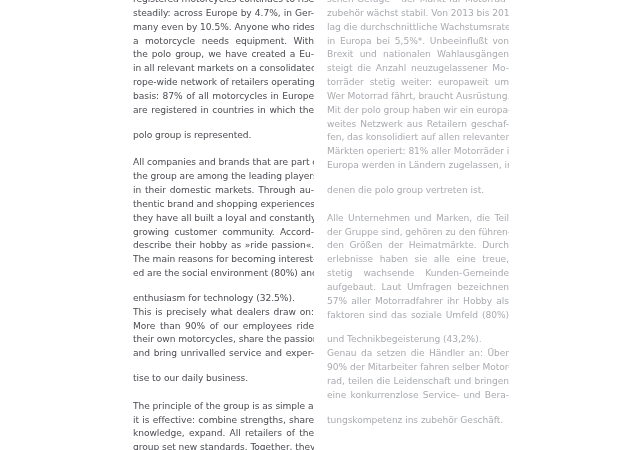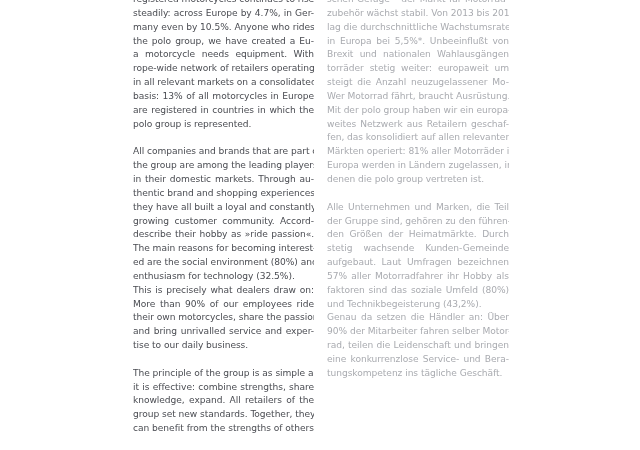--- a/index.html
+++ b/index.html
@@ -41,41 +41,42 @@
     .line {
       display: block;
       height: 13.85px;
       white-space: nowrap;
       text-align: justify;
       text-align-last: justify;
       overflow: hidden;
     }
     .line.last {
       text-align-last: left;
+      margin-top: 11px;
     }
     .gap {
       display: block;
       height: 13.85px;
     }
   </style>
 </head>
 <body>
 
 <div class="page">
 
   <div class="column col-en">
     <div>
       <span class="line">registered motorcycles continues to rise</span>
       <span class="line">steadily: across Europe by 4.7%, in Ger-</span>
       <span class="line">many even by 10.5%. Anyone who rides</span>
+      <span class="line">a motorcycle needs equipment. With</span>
       <span class="line">the polo group, we have created a Eu-</span>
-      <span class="line">a motorcycle needs equipment. With</span>
+      <span class="line">in all relevant markets on a consolidated</span>
       <span class="line">rope-wide network of retailers operating</span>
-      <span class="line">in all relevant markets on a consolidated</span>
-      <span class="line">basis: 13% of all motorcycles in Europe</span>
+      <span class="line">basis: 87% of all motorcycles in Europe</span>
       <span class="line">are registered in countries in which the</span>
       <span class="line last">polo group is represented.</span>
     </div>
     <span class="gap"></span>
     <div>
       <span class="line">All companies and brands that are part of</span>
       <span class="line">the group are among the leading players</span>
       <span class="line">in their domestic markets. Through au-</span>
       <span class="line">thentic brand and shopping experiences,</span>
       <span class="line">they have all built a loyal and constantly</span>
@@ -100,41 +101,42 @@
     </div>
   </div>
 
   <div class="column col-de">
     <div>
       <span class="line">schen Gefüge – der Markt für Motorrad-</span>
       <span class="line">zubehör wächst stabil. Von 2013 bis 2017</span>
       <span class="line">lag die durchschnittliche Wachstumsrate</span>
       <span class="line">in Europa bei 5,5%*. Unbeeinflußt von</span>
       <span class="line">Brexit und nationalen Wahlausgängen</span>
+      <span class="line">steigt die Anzahl neuzugelassener Mo-</span>
       <span class="line">torräder stetig weiter: europaweit um</span>
-      <span class="line">steigt die Anzahl neuzugelassener Mo-</span>
       <span class="line">Wer Motorrad fährt, braucht Ausrüstung.</span>
       <span class="line">Mit der polo group haben wir ein europa-</span>
       <span class="line">weites Netzwerk aus Retailern geschaf-</span>
       <span class="line">fen, das konsolidiert auf allen relevanten</span>
       <span class="line">Märkten operiert: 81% aller Motorräder in</span>
       <span class="line">Europa werden in Ländern zugelassen, in</span>
       <span class="line last">denen die polo group vertreten ist.</span>
     </div>
     <span class="gap"></span>
     <div>
       <span class="line">Alle Unternehmen und Marken, die Teil</span>
       <span class="line">der Gruppe sind, gehören zu den führen-</span>
       <span class="line">den Größen der Heimatmärkte. Durch</span>
+      <span class="line">erlebnisse haben sie alle eine treue,</span>
       <span class="line">stetig wachsende Kunden-Gemeinde</span>
       <span class="line">aufgebaut. Laut Umfragen bezeichnen</span>
       <span class="line">57% aller Motorradfahrer ihr Hobby als</span>
       <span class="line">faktoren sind das soziale Umfeld (80%)</span>
       <span class="line last">und Technikbegeisterung (43,2%).</span>
       <span class="line">Genau da setzen die Händler an: Über</span>
       <span class="line">90% der Mitarbeiter fahren selber Motor-</span>
       <span class="line">rad, teilen die Leidenschaft und bringen</span>
       <span class="line">eine konkurrenzlose Service- und Bera-</span>
-      <span class="line last">tungskompetenz ins tägliche Geschäft.</span>
+      <span class="line last">tungskompetenz ins zubehör Geschäft.</span>
     </div>
   </div>
 
 </div>
 
 </body></html>

